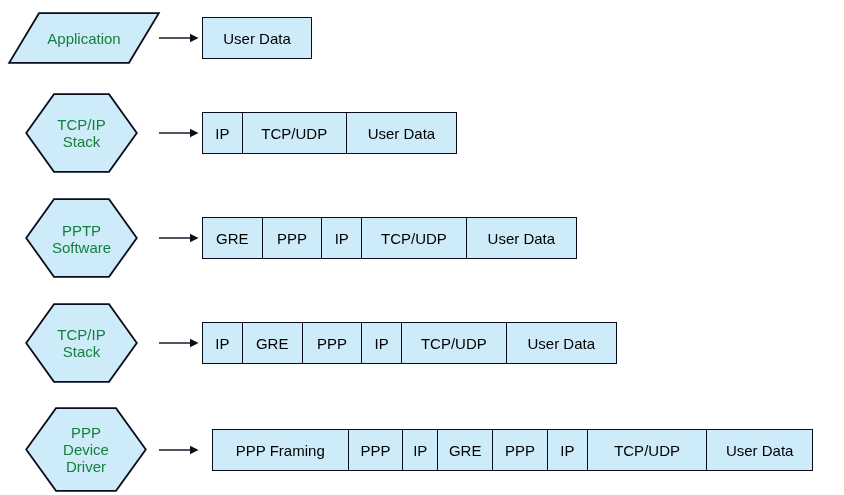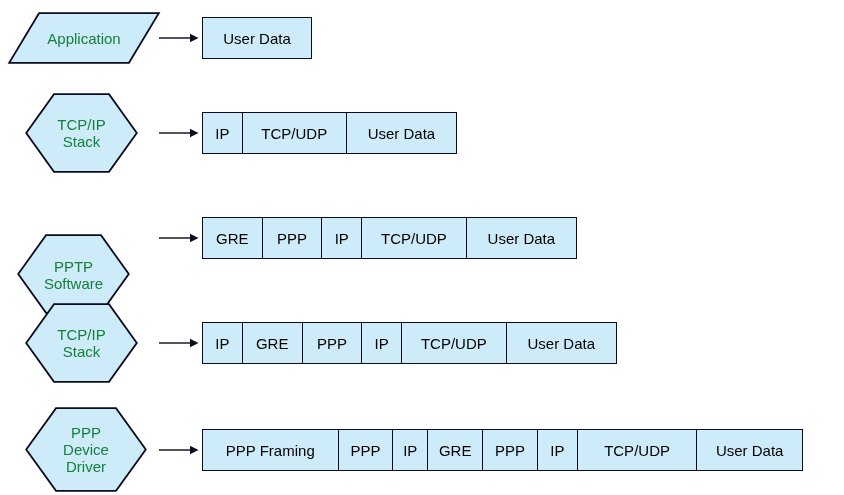--- a/index.html
+++ b/index.html
@@ -121,21 +121,21 @@
 
     <div class="packet" style="left:202px; top:17px; width:255px;">
       <div class="field" style="width:40px;">IP</div>
       <div class="field" style="width:105px;">TCP/UDP</div>
       <div class="field" style="width:110px;">User Data</div>
     </div>
   </div>
 
   <div class="row" style="top:200px;height:105px;">
 
-    <div class="shape-wrap" style="left:17px; top:-2px; width:113px; height:82px;margin-top:36px;">
+    <div class="shape-wrap" style="left:25px; top:-2px; width:113px; height:82px;">
       <svg class="shape-svg" width="113" height="80" viewBox="0 0 113 80">
         <polygon points="29,1.2 84,1.2 111.8,40 84,78.8 29,78.8 1.2,40" fill="#cdebf8" stroke="#0b0b1e" stroke-width="1.8" stroke-linejoin="miter"></polygon>
       </svg>
       <div class="shape-label" style="max-width:78px;">PPTP
 Software</div>
     </div>
 
     <svg class="arrow" style="left:159px; top:32px; width:40px; height:12px;" viewBox="0 0 40 12">
       <line x1="0" y1="6" x2="31" y2="6" stroke="#0b0b1e" stroke-width="1.4"></line>
       <polygon points="31,1.8 39.5,6 31,10.2" fill="#0b0b1e"></polygon>
@@ -184,21 +184,21 @@
       <div class="shape-label" style="max-width:62px;">PPP
 Device
 Driver</div>
     </div>
 
     <svg class="arrow" style="left:159px; top:34px; width:40px; height:12px;" viewBox="0 0 40 12">
       <line x1="0" y1="6" x2="31" y2="6" stroke="#0b0b1e" stroke-width="1.4"></line>
       <polygon points="31,1.8 39.5,6 31,10.2" fill="#0b0b1e"></polygon>
     </svg>
 
-    <div class="packet" style="left:202px; top:19px; width:601px;">
+    <div class="packet" style="left:212px; top:19px; width:601px;">
       <div class="field" style="width:136px;">PPP Framing</div>
       <div class="field" style="width:55px;">PPP</div>
       <div class="field" style="width:35px;">IP</div>
       <div class="field" style="width:55px;">GRE</div>
       <div class="field" style="width:55px;">PPP</div>
       <div class="field" style="width:40px;">IP</div>
       <div class="field" style="width:120px;">TCP/UDP</div>
       <div class="field" style="width:105px;">User Data</div>
     </div>
   </div>

